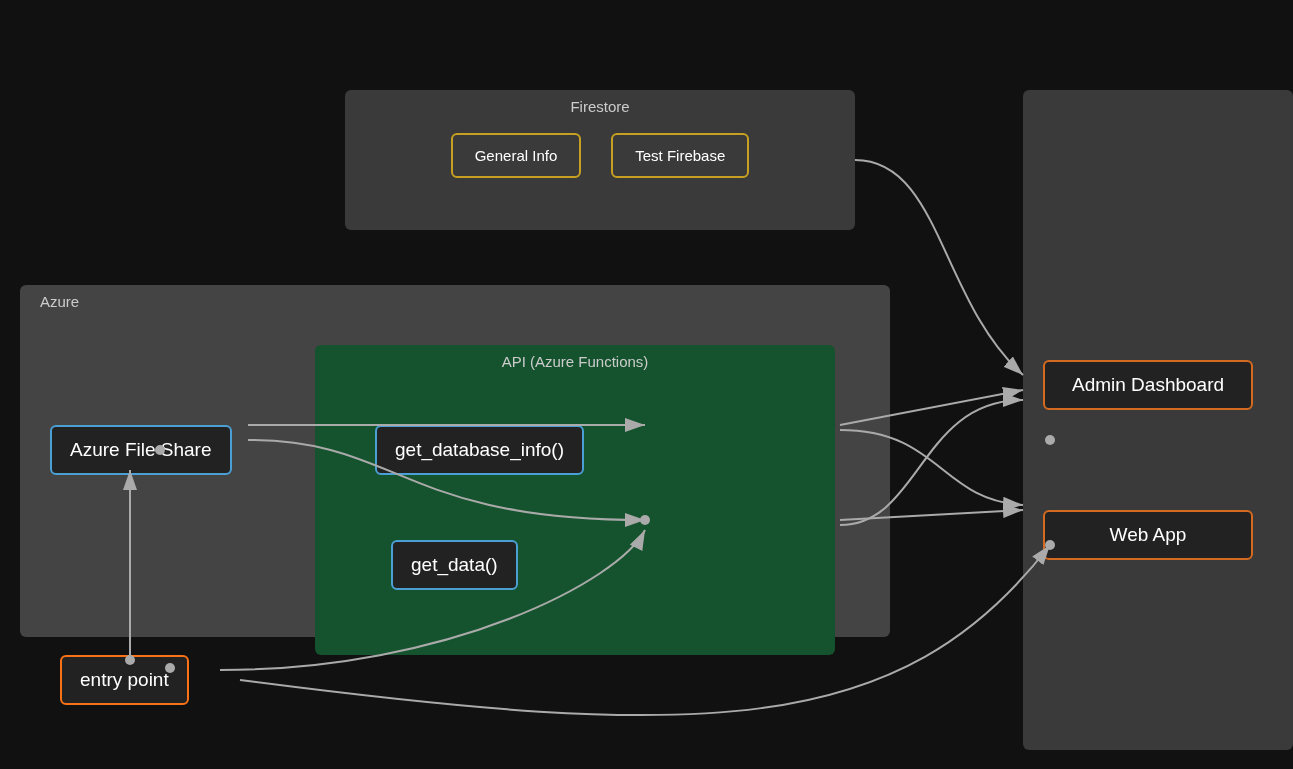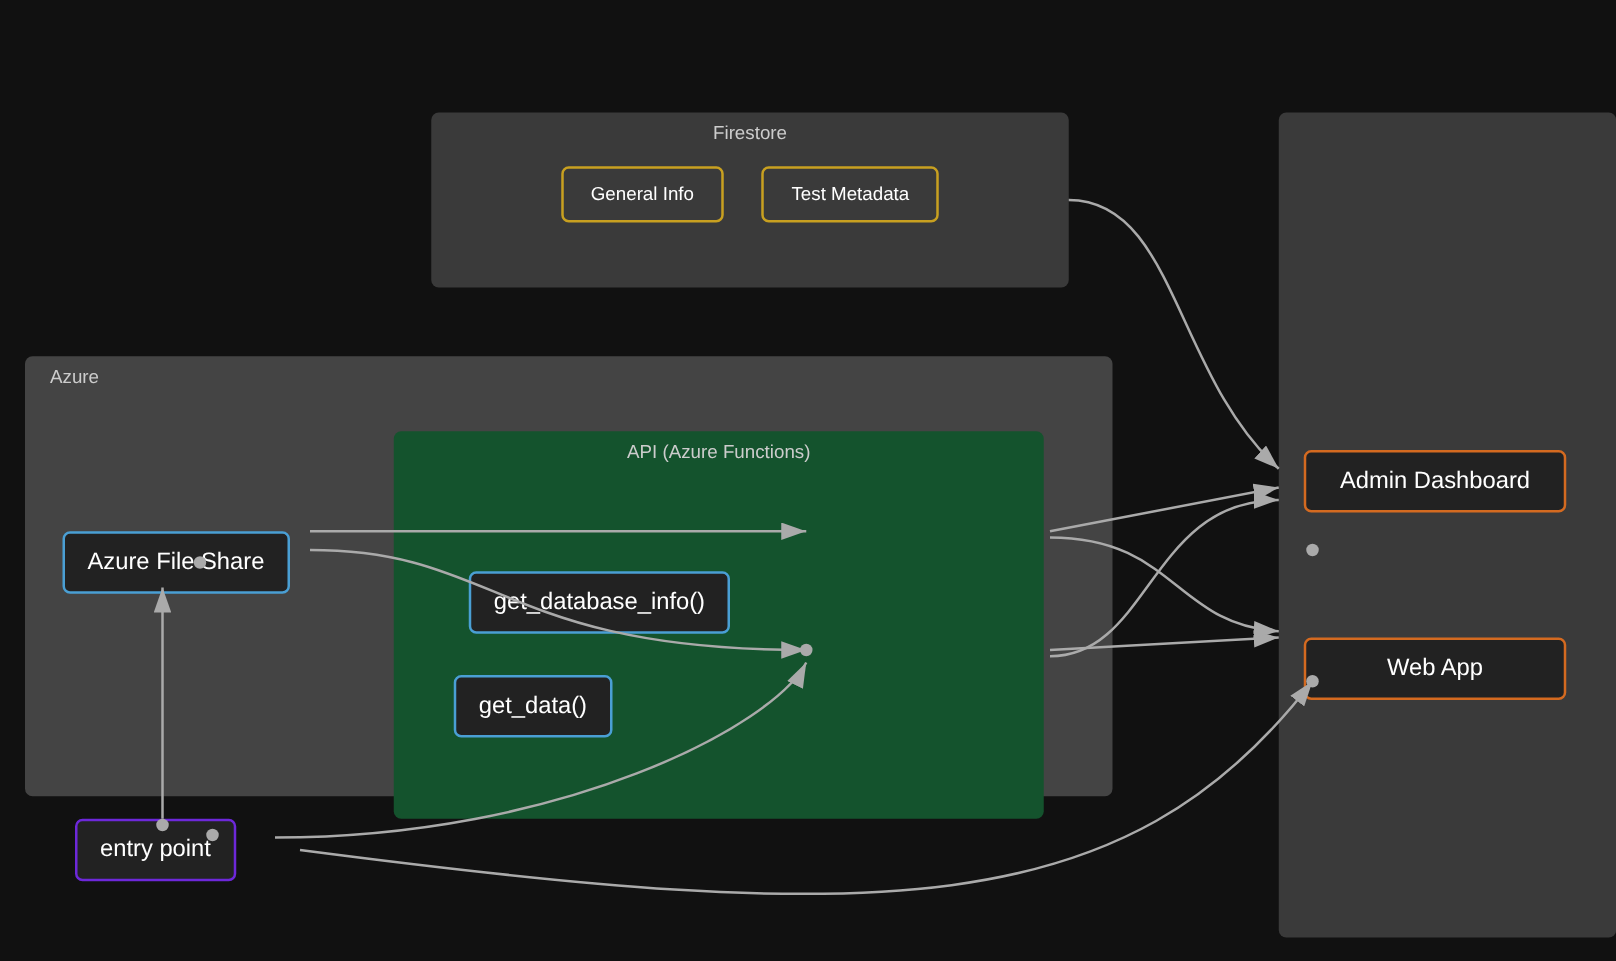--- a/index.html
+++ b/index.html
@@ -98,21 +98,21 @@
       background: #222;
       white-space: nowrap;
     }
     .node-blue {
       border: 2px solid #4a9fd4;
     }
     .node-orange {
       border: 2px solid #d46a20;
     }
     .node-red {
-      border: 2px solid #6d28d9;
+      border: 2px solid #f97316;
     }
     
     #arrows {
       position: absolute;
       top: 0; left: 0;
       width: 1293px;
       height: 769px;
       pointer-events: none;
     }
   </style>
@@ -121,21 +121,21 @@
 
 <div id="diagram-container">
 
   <div class="box-firestore">
     <div class="box-label">Firestore</div>
     <div class="inner-nodes">
       <div class="node-yellow">
         <span>General Info</span>
       </div>
       <div class="node-yellow">
-        <span>Test Metadata</span>
+        <span>Test Firebase</span>
       </div>
     </div>
   </div>
 
   <div class="box-firebase">
 
     <div class="node node-orange" style="top: 270px; left: 20px; width: 210px; text-align:center;">
       <span>Admin Dashboard</span>
     </div>
 
@@ -143,25 +143,25 @@
       <span>Web App</span>
     </div>
   </div>
 
   <div class="box-azure">
     <div class="box-label" style="text-align:left; padding-left:20px;">Azure</div>
 
     <div class="box-api">
       <div class="box-label">API (Azure Functions)</div>
 
-      <div class="node node-blue" style="top: 80px; left: 60px; margin-top: 32px;">
+      <div class="node node-blue" style="top: 80px; left: 60px;">
         <span>get_database_info()</span>
       </div>
 
-      <div class="node node-blue" style="top: 195px; left: 48px;">
+      <div class="node node-blue" style="top: 195px; left: 76px;">
         <span>get_data()</span>
       </div>
     </div>
 
     <div class="node node-blue" style="top: 140px; left: 30px;">
       <span>Azure File Share</span>
     </div>
   </div>
 
   <div class="node node-red" style="top: 655px; left: 60px;">

